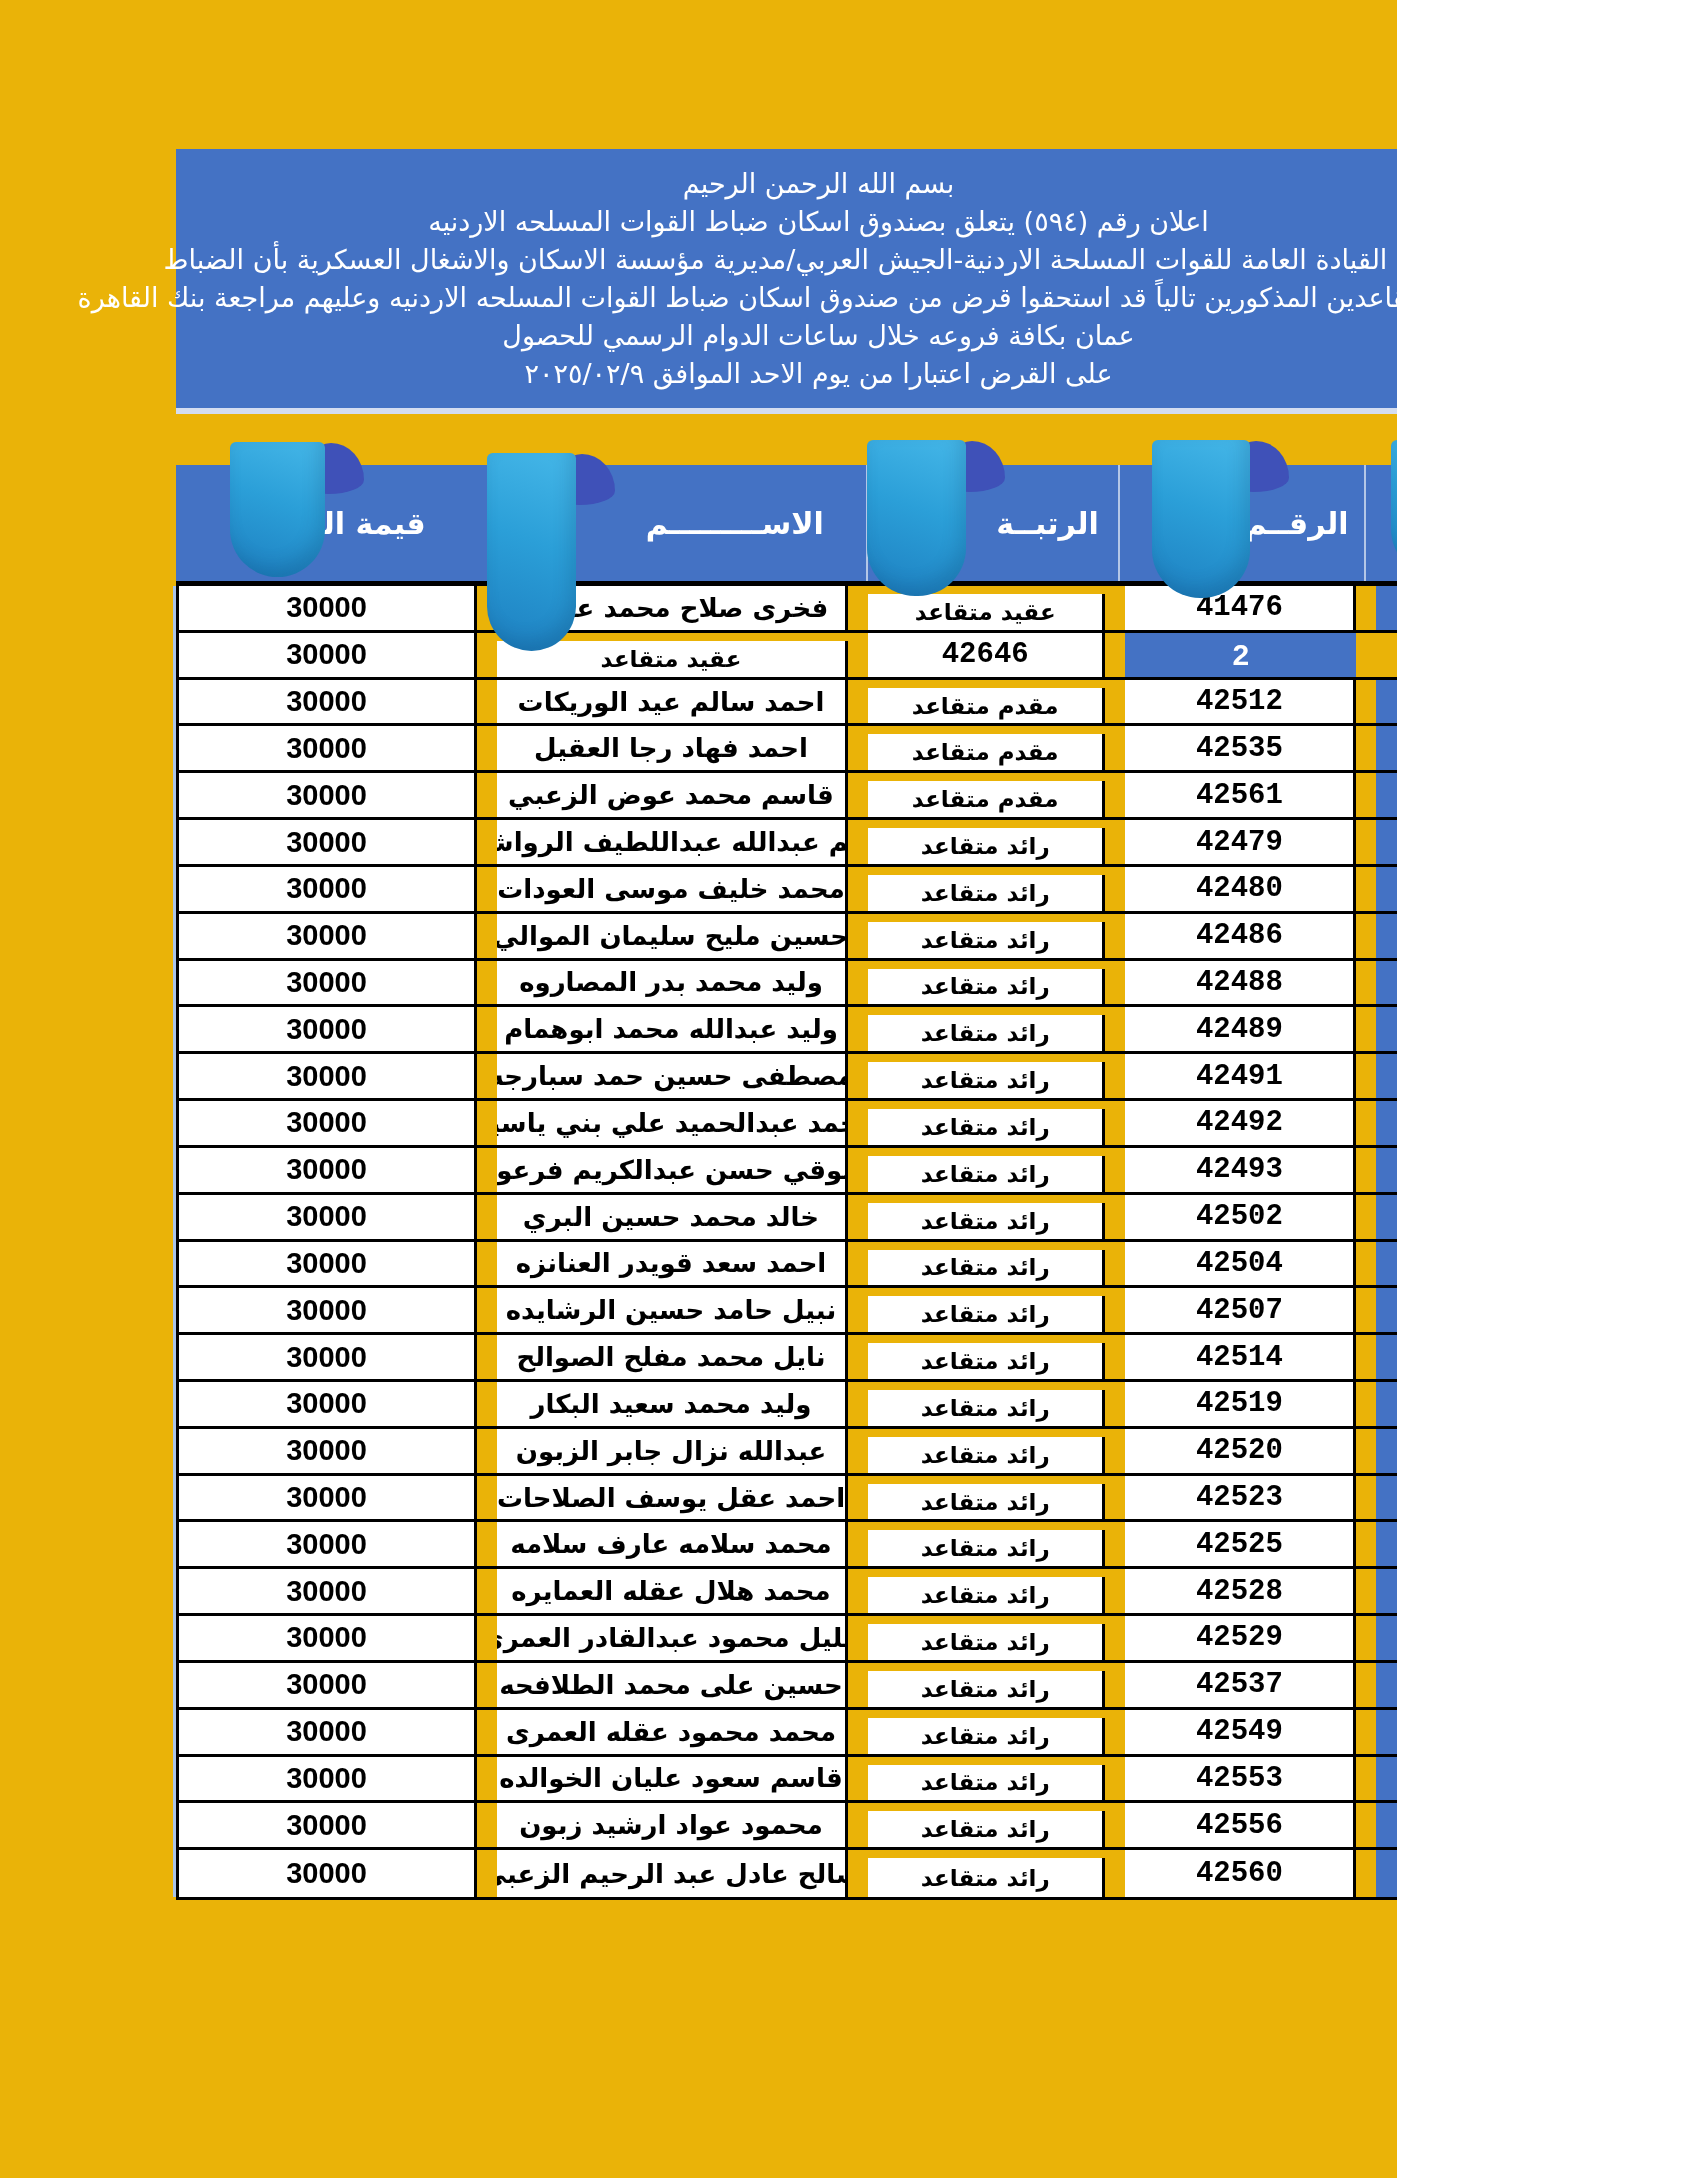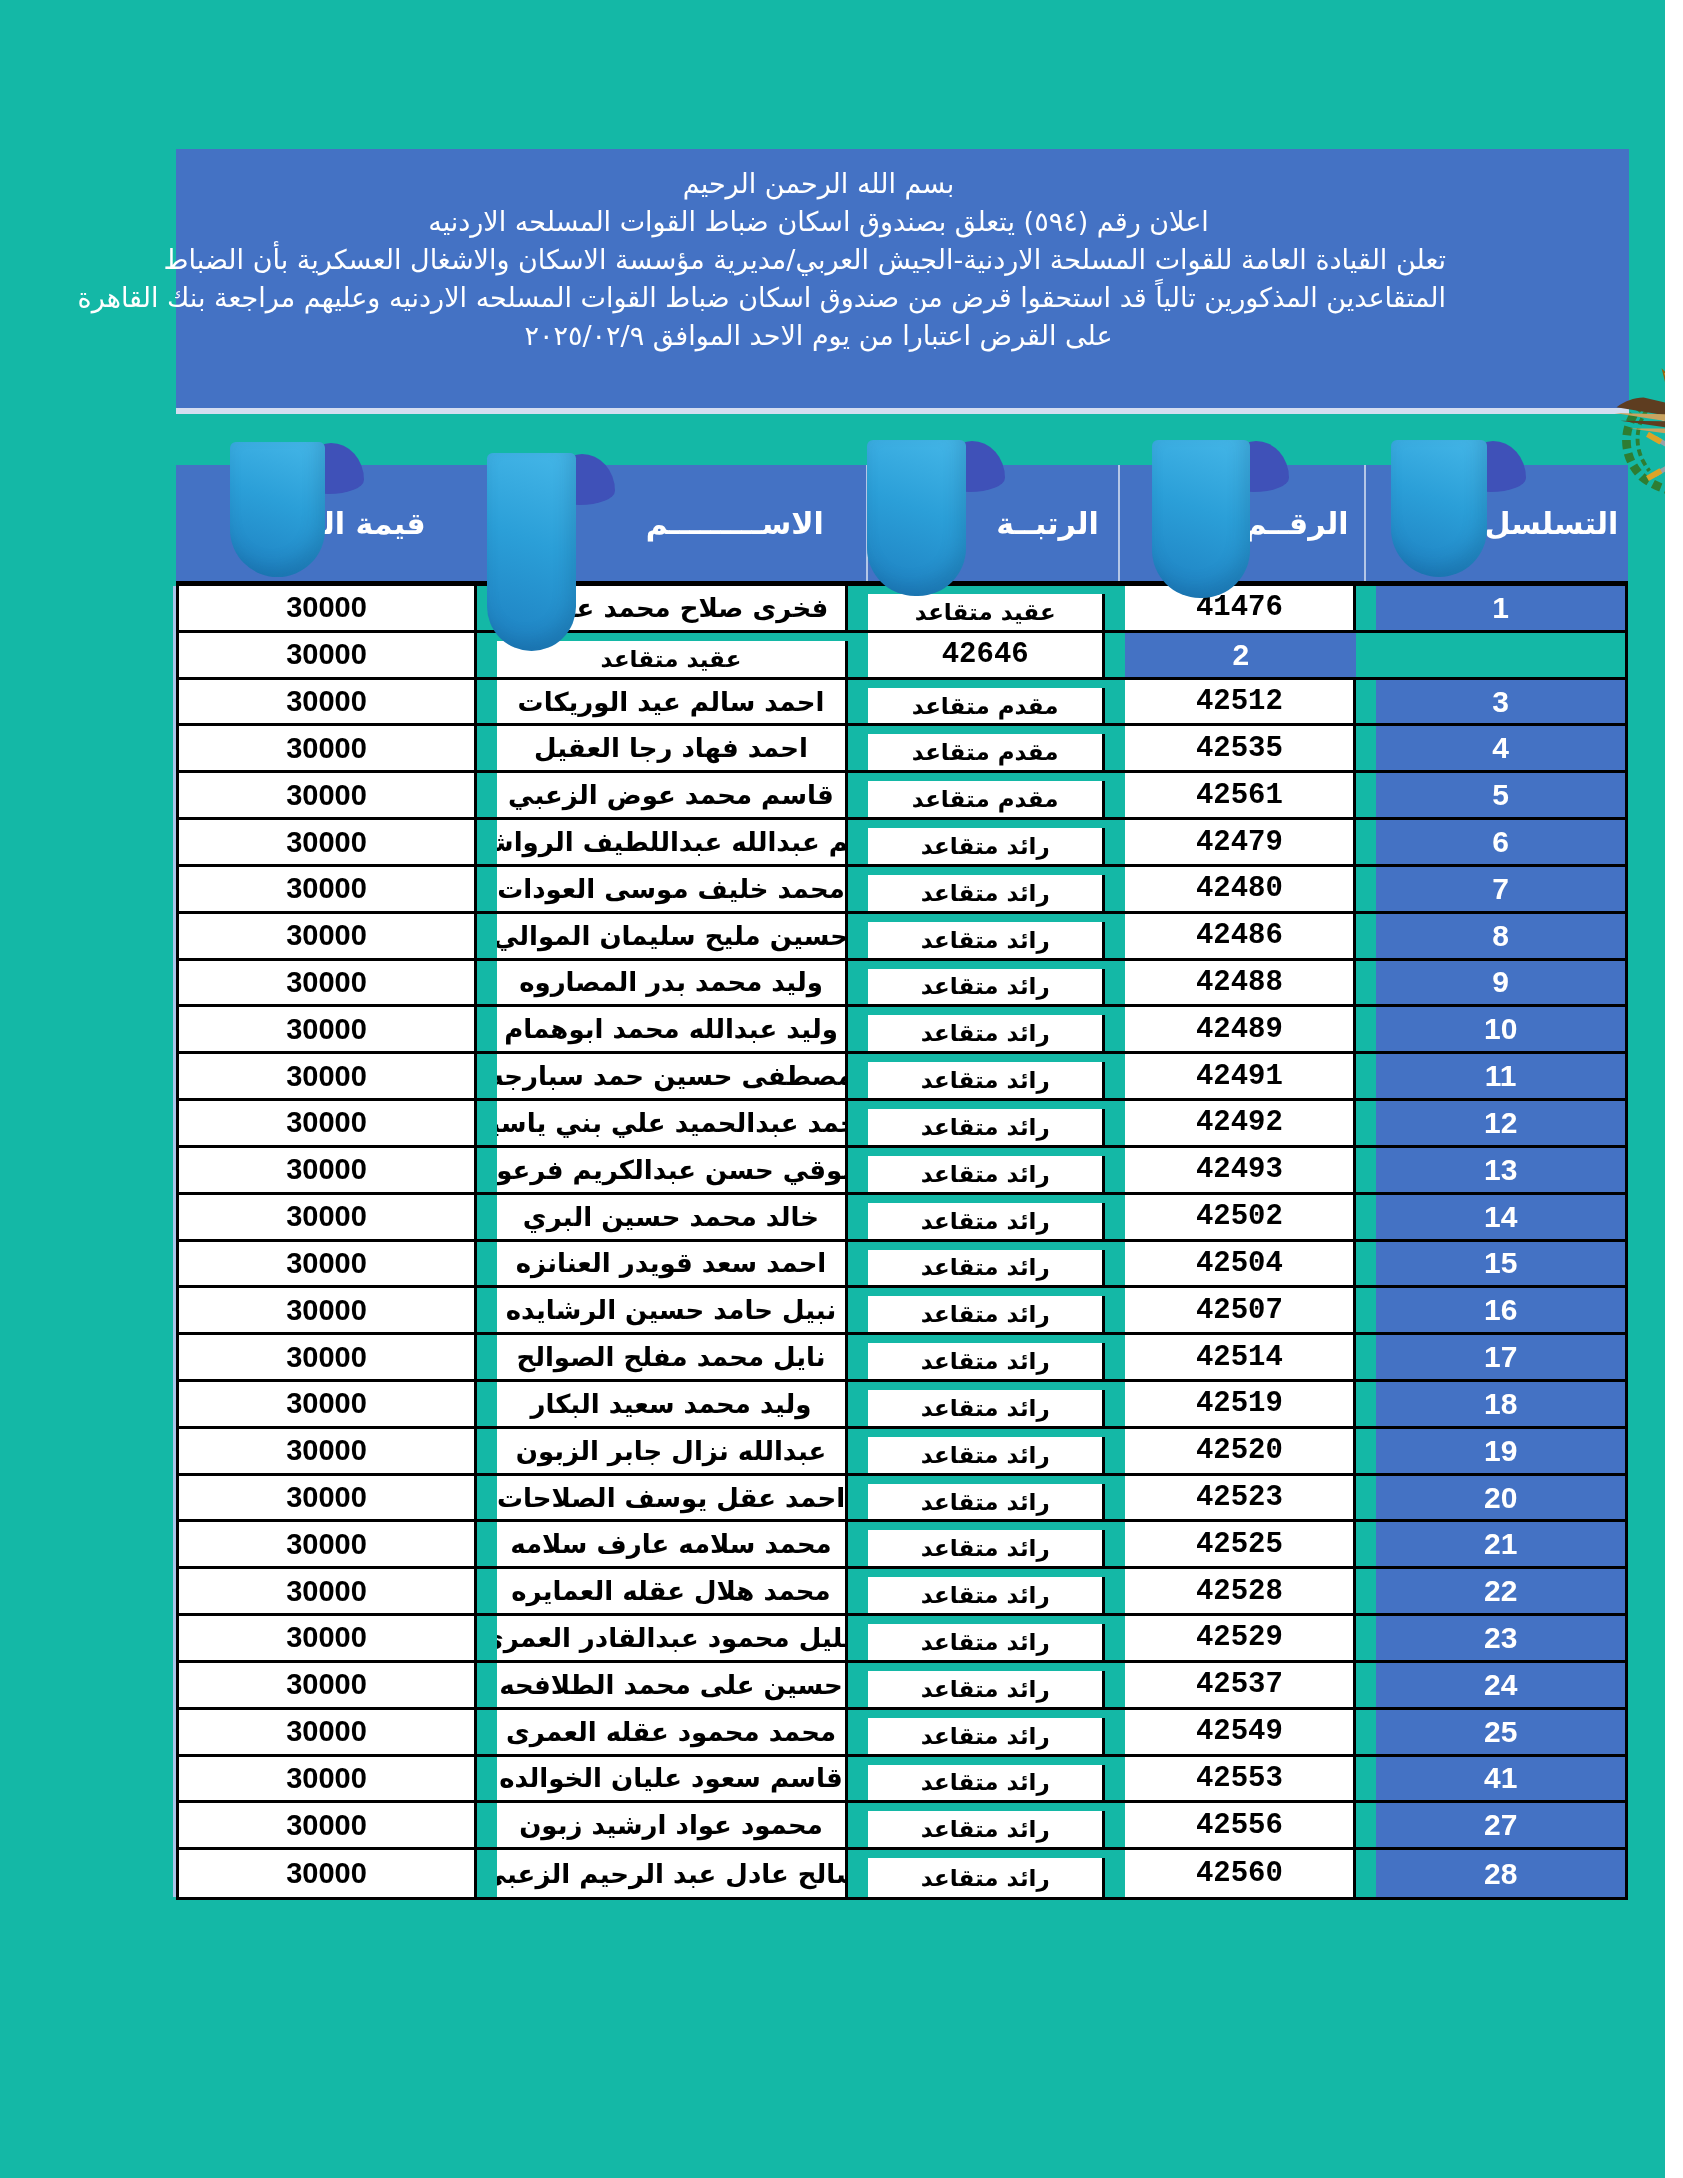--- a/index.html
+++ b/index.html
@@ -1,17 +1,17 @@
 <!DOCTYPE html>
 <html lang="ar"><head>
 <meta charset="utf-8">
 <style>
   html,body{margin:0;padding:0;}
   body{background:#ffffff;}
-  .page{position:relative;width:1665px;height:2178px;background:#14b8a6;overflow:hidden;
+  .page{position:relative;width:1397px;height:2178px;background:#eab308;overflow:hidden;
         font-family:"DejaVu Sans",sans-serif;}
   
   .hdr-box{position:absolute;left:176px;top:149px;width:1453px;height:259px;
            background:#4472c4;border-bottom:6px solid #d4ddf0;}
   .hdr-text{position:absolute;left:15px;right:183px;top:16px;direction:rtl;text-align:center;
             color:#ffffff;font-size:27px;line-height:38px;font-weight:400;}
   .hdr-line{white-space:nowrap;}
   
   .emblem{position:absolute;left:1429px;top:203px;width:164px;height:147px;}
   
@@ -56,20 +56,21 @@
 <body>
 
 <div class="page">
 
   <div class="hdr-box">
     <div class="hdr-text">
       <div class="hdr-line">بسم الله الرحمن الرحيم</div>
       <div class="hdr-line">اعلان رقم (٥٩٤) يتعلق بصندوق اسكان ضباط القوات المسلحه الاردنيه</div>
       <div class="hdr-line">تعلن القيادة العامة للقوات المسلحة الاردنية-الجيش العربي/مديرية مؤسسة الاسكان والاشغال العسكرية بأن الضباط</div>
       <div class="hdr-line">المتقاعدين المذكورين تالياً قد استحقوا قرض من صندوق اسكان ضباط القوات المسلحه الاردنيه وعليهم مراجعة بنك القاهرة</div>
+      <div class="hdr-line">عمان بكافة فروعه  خلال ساعات الدوام الرسمي للحصول</div>
       <div class="hdr-line">على القرض اعتبارا من  يوم الاحد الموافق ٢٠٢٥/٠٢/٩</div>
     </div>
 
     <svg class="emblem" viewBox="0 0 170 150">
 
       <g stroke="#2e7d32" fill="none">
         <path d="M38,52 C18,75 16,105 38,128 C55,142 80,146 85,144" stroke-width="9" stroke-dasharray="9 5"></path>
         <path d="M132,52 C152,75 154,105 132,128 C115,142 90,146 85,144" stroke-width="9" stroke-dasharray="9 5"></path>
         <path d="M44,58 C30,78 30,102 46,122" stroke-width="4" stroke-dasharray="7 4"></path>
         <path d="M126,58 C140,78 140,102 124,122" stroke-width="4" stroke-dasharray="7 4"></path>

